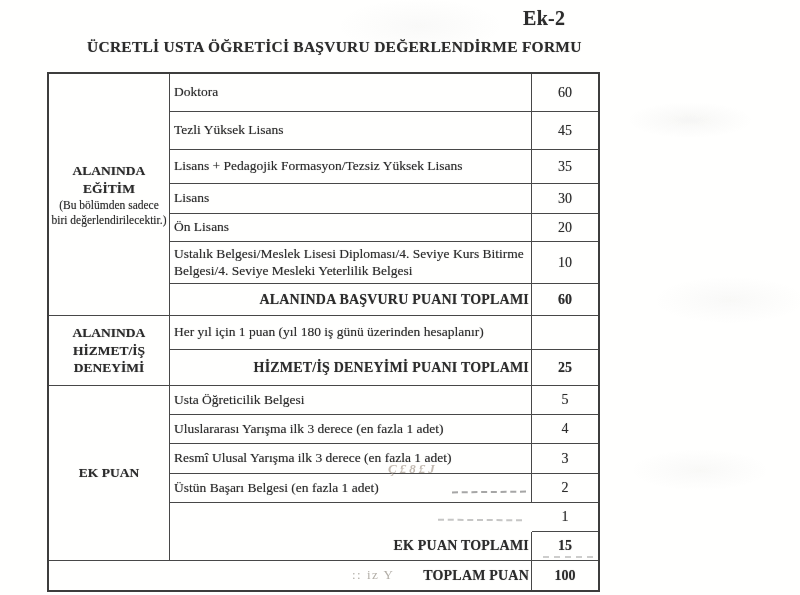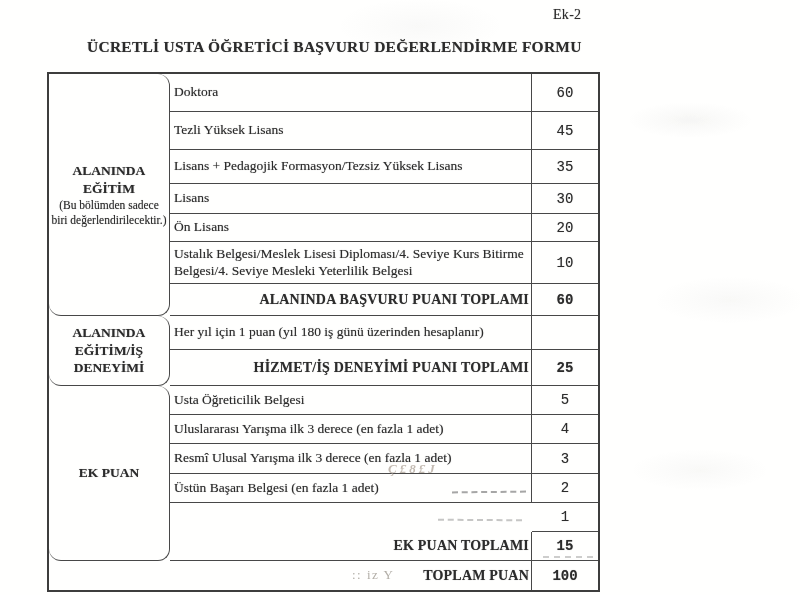--- a/index.html
+++ b/index.html
@@ -14,22 +14,22 @@
     filter:blur(0.3px) contrast(1.03);
     background:
       radial-gradient(90px 26px at 690px 120px, rgba(90,90,90,0.05), transparent 70%),
       radial-gradient(110px 34px at 730px 300px, rgba(90,90,90,0.04), transparent 70%),
       radial-gradient(120px 40px at 420px 26px, rgba(90,90,90,0.035), transparent 70%),
       radial-gradient(100px 30px at 700px 470px, rgba(90,90,90,0.04), transparent 70%),
       #fbfbfa;
   }
   .ink{ text-shadow:0 0 0.8px rgba(45,45,45,0.45); }
   .annex{
-    position:absolute;left:553px;top:7px;
-    font-weight:normal;font-size:14px;letter-spacing:0.3px;
+    position:absolute;left:523px;top:7px;
+    font-weight:bold;font-size:20px;letter-spacing:0.3px;
   }
   .title{
     position:absolute;left:87px;top:38px;margin:0;
     font-size:15.5px;font-weight:bold;letter-spacing:0.25px;white-space:nowrap;
   }
   .form-table{
     position:absolute;left:47px;top:72px;
     width:553px;height:520px;box-sizing:border-box;
     display:grid;
     grid-template-columns:121px 362px 66px;
@@ -41,30 +41,30 @@
     box-sizing:border-box;
     border-right:1.5px solid #4a4a4a;
     border-bottom:1.5px solid #4a4a4a;
     display:flex;align-items:center;
     overflow:hidden;
   }
   .no-r{border-right:none;}
   .no-b{border-bottom:none;}
   .cat{
     flex-direction:column;justify-content:center;
-    padding:2px 1px;text-align:center;border-radius:12px;
+    padding:2px 1px;text-align:center;
   }
   .cat-title{font-weight:bold;font-size:13.5px;line-height:1.3;}
   .cat-note{font-size:11.5px;line-height:1.25;margin-top:1px;}
   .desc{
     font-size:13.5px;line-height:1.25;
     padding:1px 2px 1px 4px;
   }
   .score{
-    font-size:14px;justify-content:center;text-align:center;padding:0 2px;font-family:Liberation Mono, monospace;
+    font-size:14px;justify-content:center;text-align:center;padding:0 2px;
   }
   .total-label{
     font-weight:bold;font-size:14px;letter-spacing:0.2px;
     justify-content:flex-end;text-align:right;padding:1px 2px 1px 2px;
   }
   .total-score{font-weight:bold;}
   .artifact{
     position:absolute;color:#a59d94;pointer-events:none;
   }
   .ghost-1{
@@ -110,21 +110,21 @@
     <div class="cell desc" style="grid-area:5/2">Ön Lisans</div>
     <div class="cell score no-r" style="grid-area:5/3">20</div>
 
     <div class="cell desc" style="grid-area:6/2">Ustalık Belgesi/Meslek Lisesi Diploması/4. Seviye Kurs Bitirme Belgesi/4. Seviye Mesleki Yeterlilik Belgesi</div>
     <div class="cell score no-r" style="grid-area:6/3">10</div>
 
     <div class="cell desc total-label" style="grid-area:7/2">ALANINDA BAŞVURU PUANI TOPLAMI</div>
     <div class="cell score total-score no-r" style="grid-area:7/3">60</div>
 
     <div class="cell cat" style="grid-area:8/1/10/2">
-      <div class="cat-title">ALANINDA EĞİTİM/İŞ DENEYİMİ</div>
+      <div class="cat-title">ALANINDA HİZMET/İŞ DENEYİMİ</div>
     </div>
 
     <div class="cell desc" style="grid-area:8/2">Her yıl için 1 puan (yıl 180 iş günü üzerinden hesaplanır)</div>
     <div class="cell score no-r" style="grid-area:8/3"></div>
 
     <div class="cell desc total-label" style="grid-area:9/2">HİZMET/İŞ DENEYİMİ PUANI TOPLAMI</div>
     <div class="cell score total-score no-r" style="grid-area:9/3">25</div>
 
     <div class="cell desc" style="grid-area:10/2">Usta Öğreticilik Belgesi</div>
 

